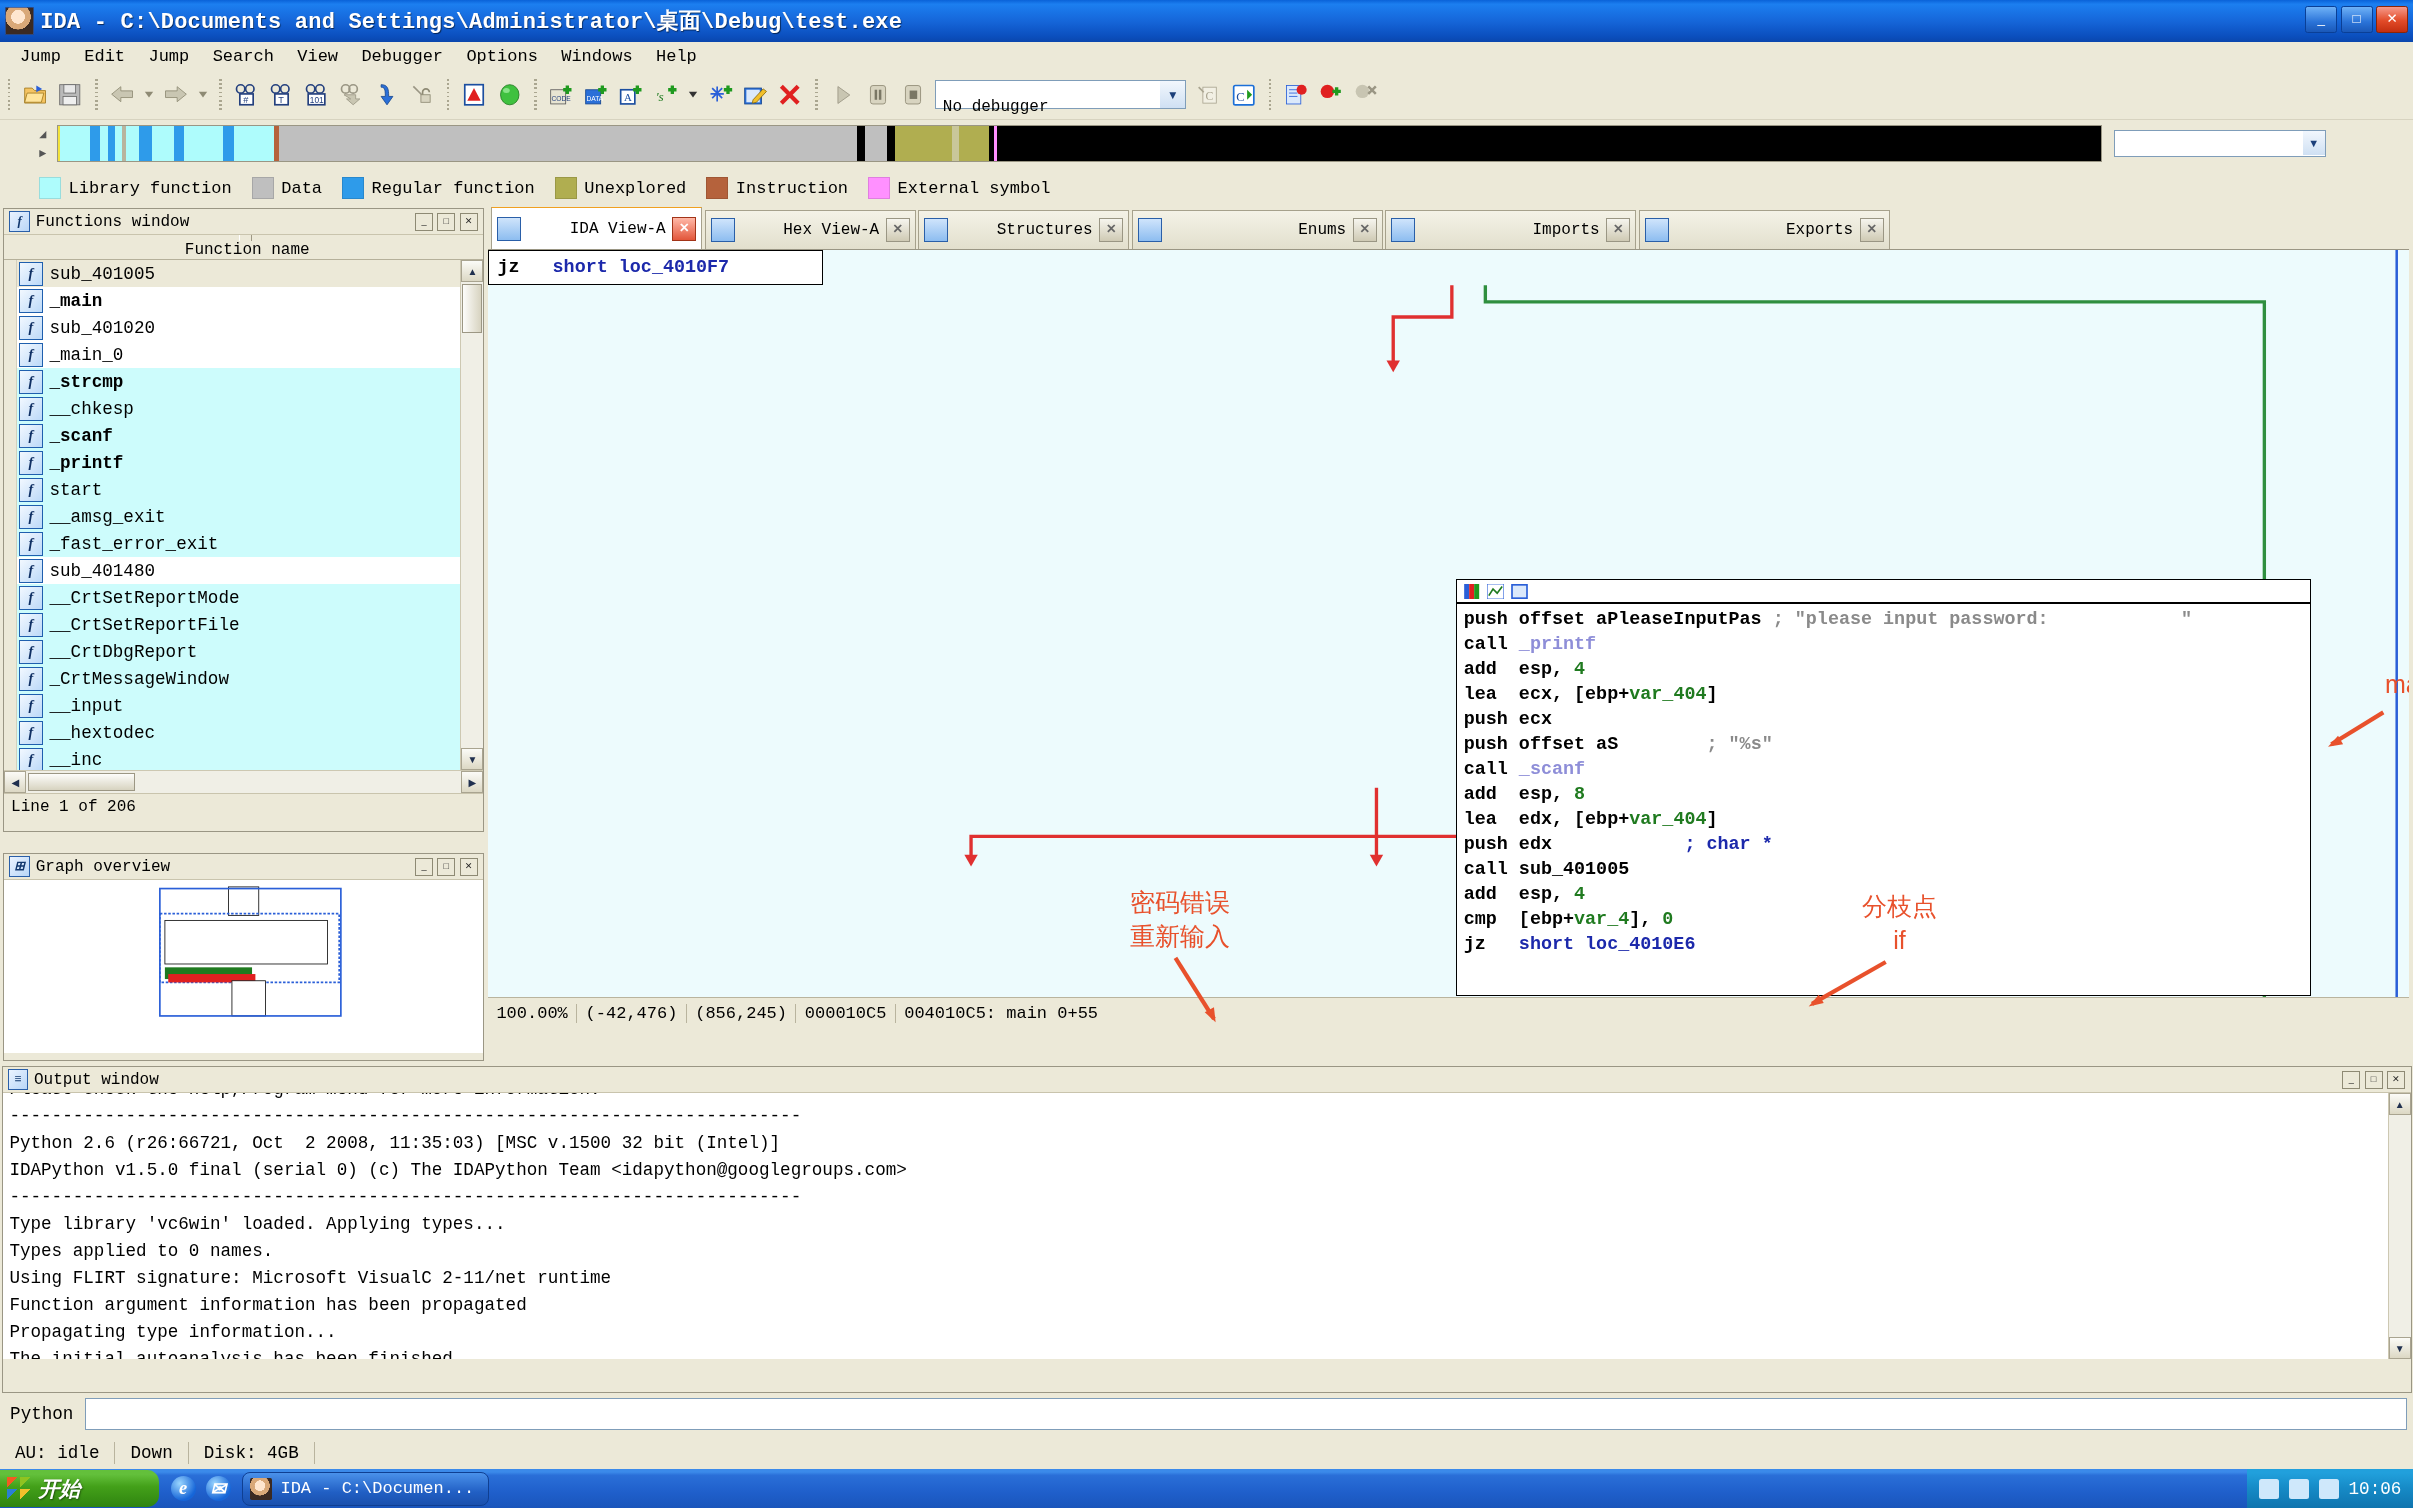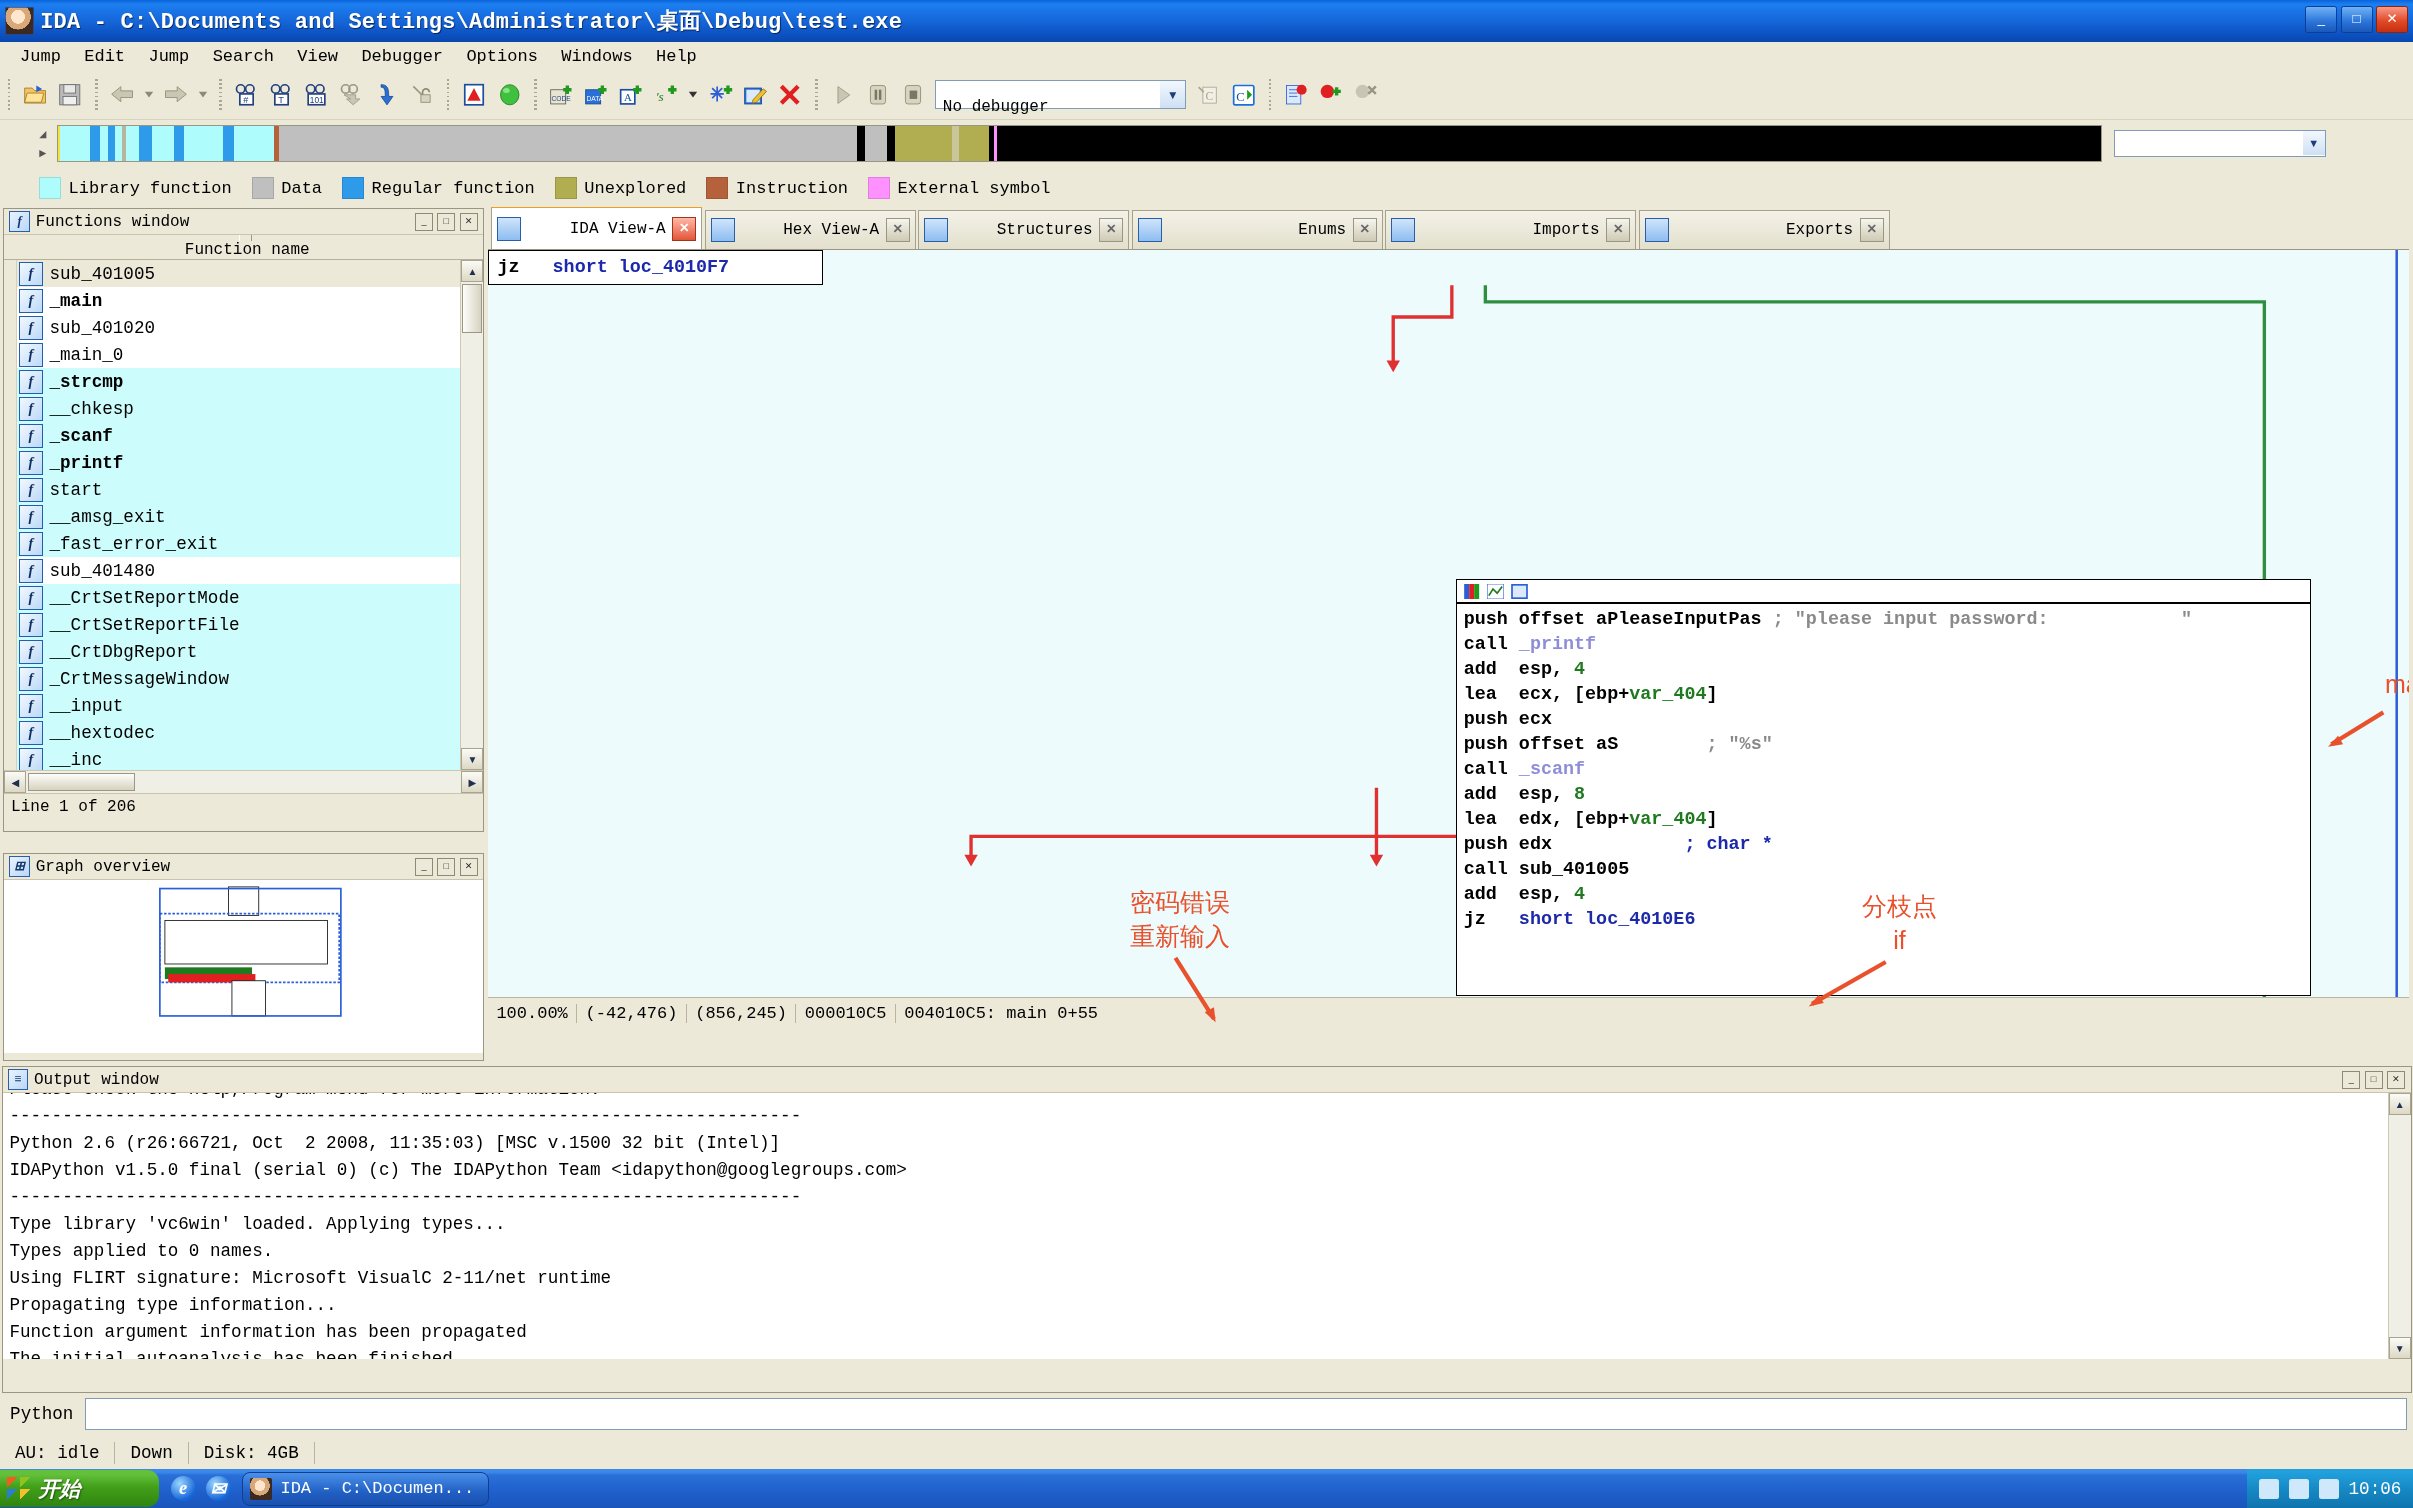--- a/index.html
+++ b/index.html
@@ -733,20 +733,21 @@
           <div class="ln"><span class="mn">add</span><span>esp, </span><span class="grn">4</span></div>
           <div class="ln"><span class="mn">lea</span><span>ecx, [ebp+</span><span class="grn">var_404</span><span>]</span></div>
           <div class="ln"><span class="mn">push</span><span>ecx</span></div>
           <div class="ln"><span class="mn">push</span><span>offset aS</span>        <span class="cmt">; "%s"</span></div>
           <div class="ln"><span class="mn">call</span><span class="ref">_scanf</span></div>
           <div class="ln"><span class="mn">add</span><span>esp, </span><span class="grn">8</span></div>
           <div class="ln"><span class="mn">lea</span><span>edx, [ebp+</span><span class="grn">var_404</span><span>]</span></div>
           <div class="ln"><span class="mn">push</span><span>edx</span>            <span class="blu">; char *</span></div>
           <div class="ln"><span class="mn">call</span><span>sub_401005</span></div>
           <div class="ln"><span class="mn">add</span><span>esp, </span><span class="grn">4</span></div>
+          <div class="ln"><span class="mn">cmp</span><span>[ebp+</span><span class="grn">var_4</span><span>], </span><span class="grn">0</span></div>
           <div class="ln"><span class="mn">jz</span><span class="blu">short loc_4010E6</span></div>
         </div>
       </div>
 
       <div class="anno" style="left:1897px;top:417px">main函数</div>
       <div class="anno" style="left:1374px;top:639px;white-space:pre-line;text-align:center">分枝点
 if</div>
       <div class="anno" style="left:642px;top:635px;white-space:pre-line">密码错误
 重新输入</div>
 
@@ -784,22 +785,22 @@
     <div class="outbody">
       <div class="outline" style="margin-top:-17px">Please check the help,Program menu for more information.</div>
       <div class="outline">---------------------------------------------------------------------------</div>
       <div class="outline">Python 2.6 (r26:66721, Oct  2 2008, 11:35:03) [MSC v.1500 32 bit (Intel)]</div>
       <div class="outline">IDAPython v1.5.0 final (serial 0) (c) The IDAPython Team &lt;idapython@googlegroups.com&gt;</div>
       <div class="outline">---------------------------------------------------------------------------</div>
       <div class="outline"></div>
       <div class="outline">Type library 'vc6win' loaded. Applying types...</div>
       <div class="outline">Types applied to 0 names.</div>
       <div class="outline">Using FLIRT signature: Microsoft VisualC 2-11/net runtime</div>
+      <div class="outline">Function argument information has been propagated</div>
       <div class="outline">Propagating type information...</div>
-      <div class="outline">Function argument information has been propagated</div>
       <div class="outline">The initial autoanalysis has been finished.</div>
       <div class="outscroll">
         <div class="fs-btn">▲</div>
         <div class="fs-btn" style="position:absolute;bottom:0">▼</div>
       </div>
     </div>
   </div>
 
   <div class="pyrow">
     <div class="pylabel">Python</div>

